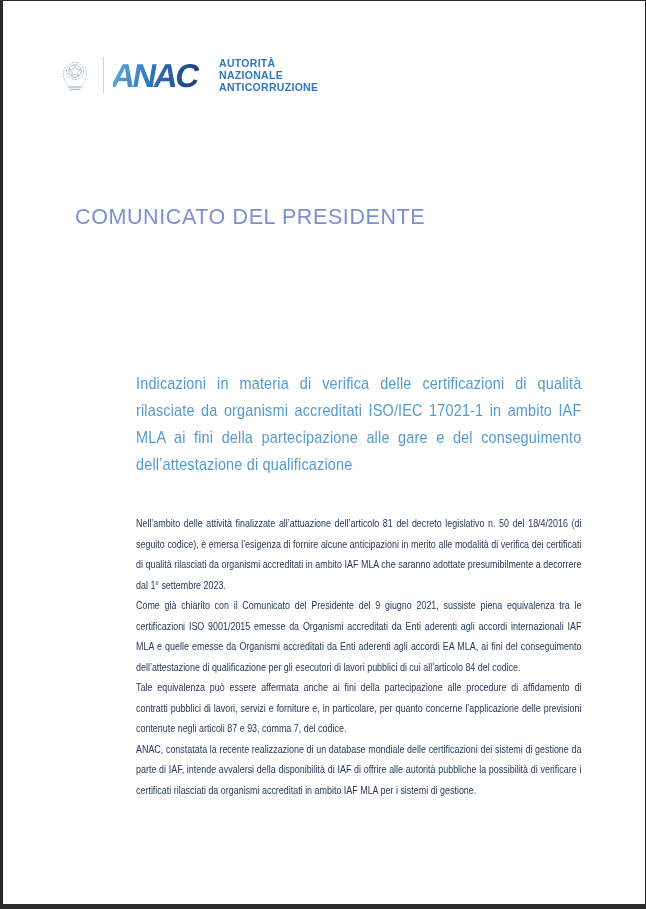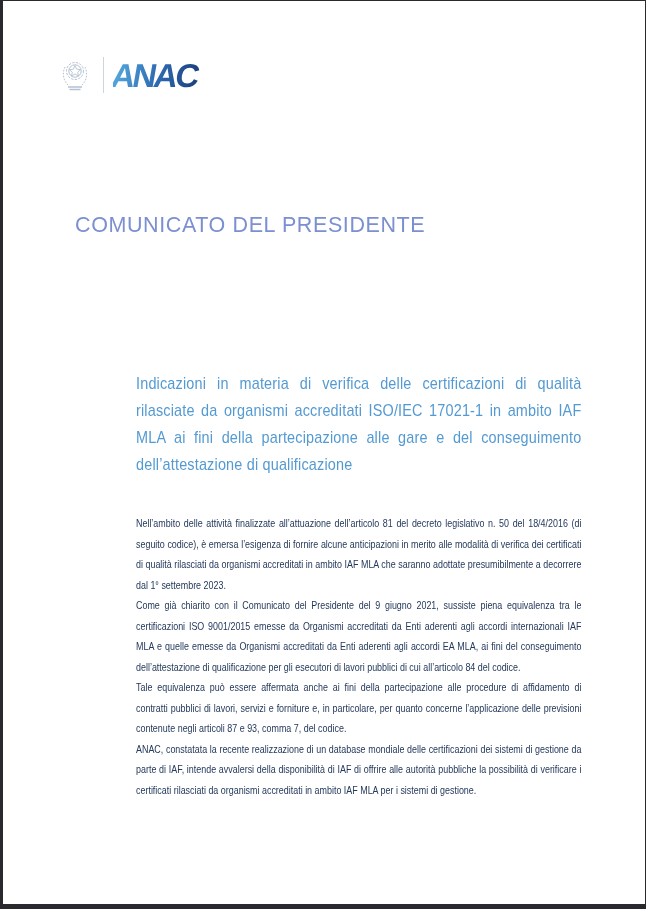--- a/index.html
+++ b/index.html
@@ -29,21 +29,21 @@
   .org-name{
     color:#2e78ba;
     font-size:10.5px;
     font-weight:bold;
     letter-spacing:0.3px;
     line-height:12.3px;
   }
   .org-name span{display:block;}
   
   .doc-title{
-    position:absolute;left:72px;top:212px;
+    position:absolute;left:72px;top:204px;
     margin:0;
     font-size:21.5px;
     font-weight:300;
     letter-spacing:0.6px;
     color:#7b8fd1;
   }
   .doc-date{
     position:absolute;left:76px;top:255px;
     margin:0;
     font-size:16px;
@@ -105,20 +105,25 @@
       <defs>
         <linearGradient id="anacGrad" x1="0" y1="0" x2="1" y2="0">
           <stop offset="0" stop-color="#55aade"></stop>
           <stop offset="0.5" stop-color="#2f6db5"></stop>
           <stop offset="1" stop-color="#1c3f7d"></stop>
         </linearGradient>
       </defs>
       <text x="2" y="30" transform="skewX(-10)" font-family="'Liberation Sans', sans-serif" font-size="33" font-weight="bold" letter-spacing="-2.5" fill="url(#anacGrad)">ANAC</text>
     </svg>
 
+    <div class="org-name">
+      <span>AUTORITÀ</span>
+      <span>NAZIONALE</span>
+      <span>ANTICORRUZIONE</span>
+    </div>
   </div>
 
   <h1 class="doc-title">COMUNICATO DEL PRESIDENTE</h1>
 
   <h2 class="doc-subject">Indicazioni in materia di verifica delle certificazioni di qualità rilasciate da organismi accreditati ISO/IEC 17021-1 in ambito IAF MLA ai fini della partecipazione alle gare e del conseguimento dell’attestazione di qualificazione</h2>
 
   <div class="doc-body">
     <p>Nell’ambito delle attività finalizzate all’attuazione dell’articolo 81 del decreto legislativo n. 50 del 18/4/2016 (di seguito codice), è emersa l’esigenza di fornire alcune anticipazioni in merito alle modalità di verifica dei certificati di qualità rilasciati da organismi accreditati in ambito IAF MLA che saranno adottate presumibilmente a decorrere dal 1° settembre 2023.</p>
     <p>Come già chiarito con il Comunicato del Presidente del 9 giugno 2021, sussiste piena equivalenza tra le certificazioni ISO 9001/2015 emesse da Organismi accreditati da Enti aderenti agli accordi internazionali IAF MLA e quelle emesse da Organismi accreditati da Enti aderenti agli accordi EA MLA, ai fini del conseguimento dell’attestazione di qualificazione per gli esecutori di lavori pubblici di cui all’articolo 84 del codice.</p>
     <p>Tale equivalenza può essere affermata anche ai fini della partecipazione alle procedure di affidamento di contratti pubblici di lavori, servizi e forniture e, in particolare, per quanto concerne l’applicazione delle previsioni contenute negli articoli 87 e 93, comma 7, del codice.</p>

